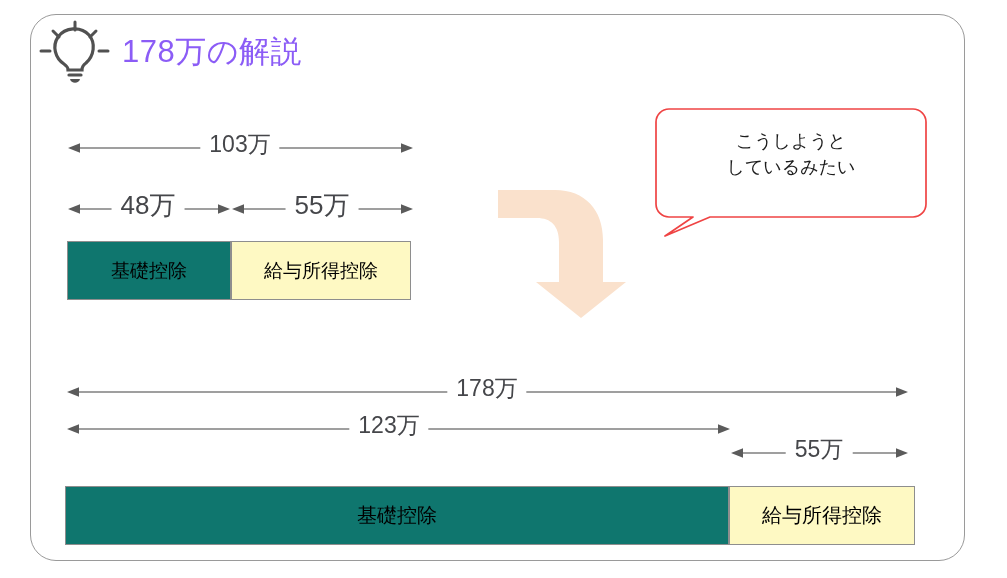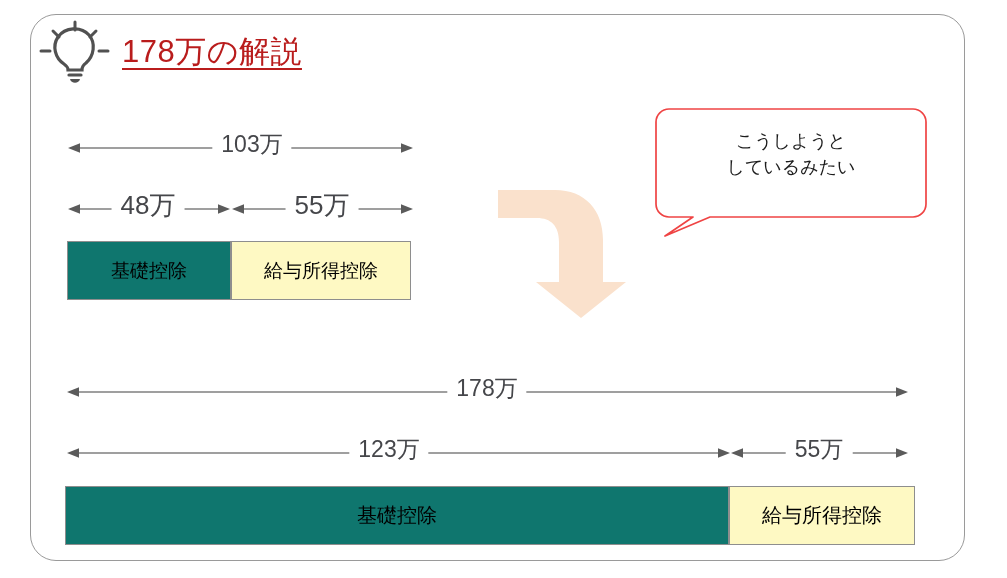--- a/index.html
+++ b/index.html
@@ -48,23 +48,22 @@
   }
   .bulb-icon {
     width: 78px;
     height: 66px;
     margin-left: 2px;
     display: block;
   }
   .title-text {
     font-size: 31px;
     line-height: 1.15;
-    color: #b91c1c;
+    color: #8b5cf6;
     letter-spacing: 0.5px;
-    text-decoration: underline;
     text-underline-offset: 6px;
     text-decoration-thickness: 2px;
     white-space: nowrap;
     margin-left: 6px;
     padding-bottom: 2px;
   }
 
   
   .measure {
     position: absolute;
@@ -162,21 +161,21 @@
   </div>
 
   <div class="measure" style="left:68px; top:135px; width:345px;">
     <svg width="345" height="26" viewBox="0 0 345 26">
       <g stroke="#7f7f7f" stroke-width="1.6">
         <line x1="8" y1="13" x2="337" y2="13"></line>
       </g>
       <path d="M0,13 L12,8.2 L12,17.8 Z" fill="#5b5b5b"></path>
       <path d="M345,13 L333,8.2 L333,17.8 Z" fill="#5b5b5b"></path>
     </svg>
-    <span class="meas-label" style="left:184px;text-align:right;">103万</span>
+    <span class="meas-label" style="left:172px;text-align:right;">103万</span>
   </div>
 
   <div class="measure" style="left:68px; top:196px; width:162px;">
     <svg width="162" height="26" viewBox="0 0 162 26">
       <g stroke="#7f7f7f" stroke-width="1.6">
         <line x1="8" y1="13" x2="154" y2="13"></line>
       </g>
       <path d="M0,13 L12,8.2 L12,17.8 Z" fill="#5b5b5b"></path>
       <path d="M162,13 L150,8.2 L150,17.8 Z" fill="#5b5b5b"></path>
     </svg>
@@ -220,21 +219,21 @@
     <svg width="841" height="26" viewBox="0 0 841 26">
       <g stroke="#7f7f7f" stroke-width="1.6">
         <line x1="8" y1="13" x2="833" y2="13"></line>
       </g>
       <path d="M0,13 L12,8.2 L12,17.8 Z" fill="#5b5b5b"></path>
       <path d="M841,13 L829,8.2 L829,17.8 Z" fill="#5b5b5b"></path>
     </svg>
     <span class="meas-label" style="left:420px;">178万</span>
   </div>
 
-  <div class="measure" style="left:67px; top:440px; width:663px;">
+  <div class="measure" style="left:67px; top:416px; width:663px;">
     <svg width="663" height="26" viewBox="0 0 663 26">
       <g stroke="#7f7f7f" stroke-width="1.6">
         <line x1="8" y1="13" x2="655" y2="13"></line>
       </g>
       <path d="M0,13 L12,8.2 L12,17.8 Z" fill="#5b5b5b"></path>
       <path d="M663,13 L651,8.2 L651,17.8 Z" fill="#5b5b5b"></path>
     </svg>
     <span class="meas-label" style="left:322px;">123万</span>
   </div>
 

